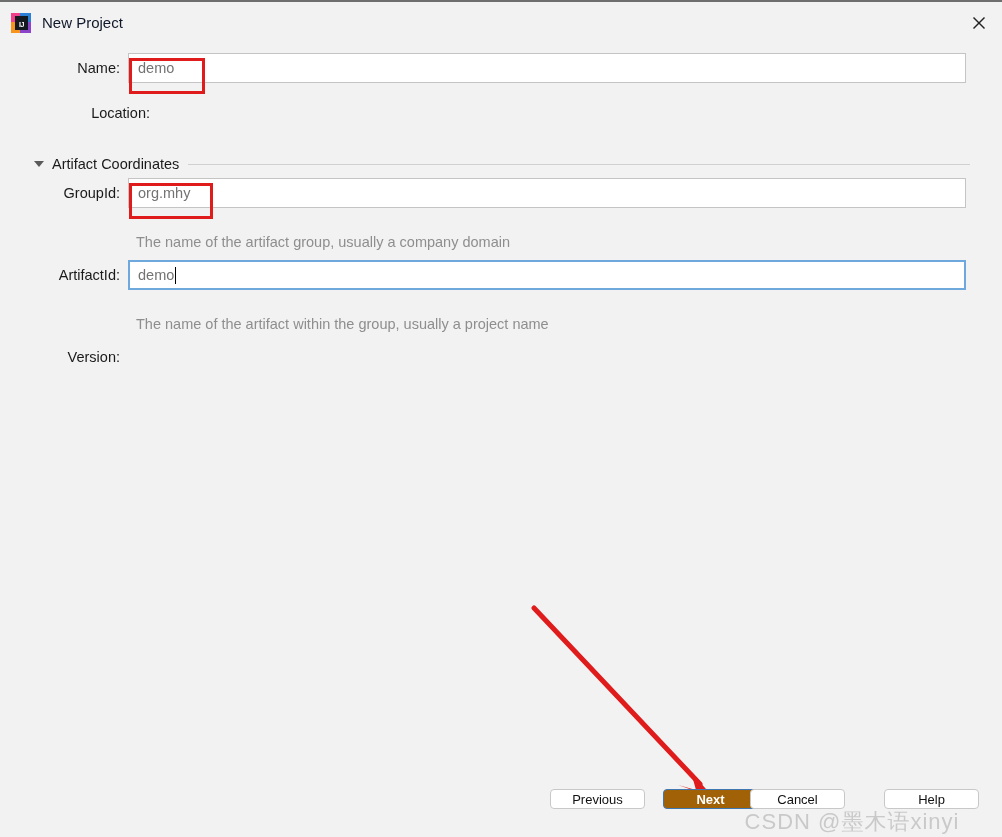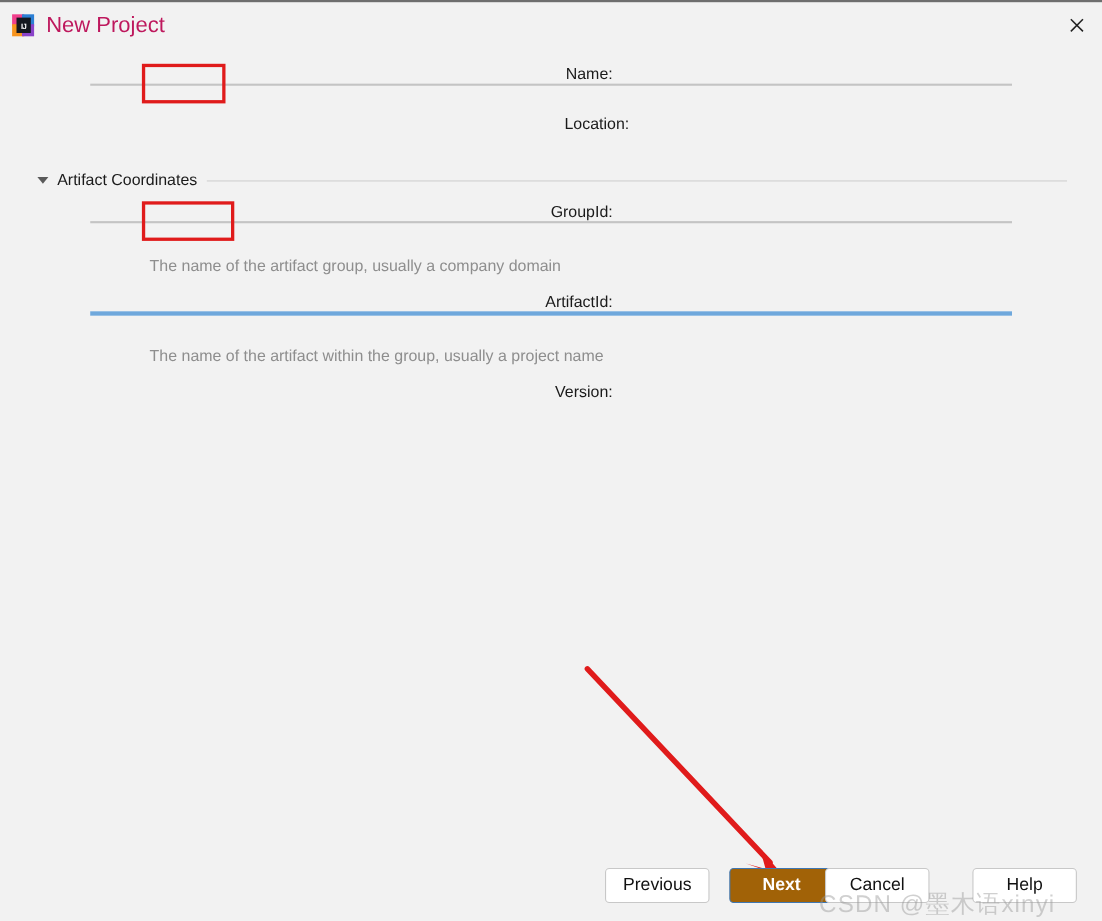--- a/index.html
+++ b/index.html
@@ -62,22 +62,22 @@
   #app-icon .plate span {
     color: #ffffff;
     font-size: 7px;
     font-weight: bold;
     letter-spacing: -0.5px;
     line-height: 8px;
     font-family: "Liberation Sans", sans-serif;
   }
   #window-title {
     margin-left: 11px;
-    font-size: 20px;
-    color: #be185d;
+    font-size: 15px;
+    color: #0f172a;
     line-height: 38px;
     white-space: nowrap;
   }
   #close-button {
     position: absolute;
     right: 0;
     top: 0;
     width: 46px;
     height: 38px;
     display: flex;
@@ -96,21 +96,20 @@
     height: 740px;
   }
 
   .row {
     position: absolute;
     left: 0;
     width: 1002px;
     height: 16px;
     display: flex;
     align-items: center;
-    flex-direction: column;
   }
   .lbl {
     width: 128px;
     text-align: right;
     padding-right: 8px;
     font-size: 14.5px;
     color: #1a1a1a;
     flex: none;
     white-space: nowrap;
   }
@@ -211,26 +210,26 @@
   #buttonbar {
     position: absolute;
     left: 0;
     bottom: 0;
     width: 1002px;
     height: 56px;
   }
   .btn {
     position: absolute;
     top: 8px;
-    height: 32px;
+    height: 20px;
     border-radius: 4px;
     display: flex;
     align-items: center;
     justify-content: center;
-    font-size: 16px;
+    font-size: 13px;
     cursor: default;
     white-space: nowrap;
   }
   .btn.normal {
     background: #ffffff;
     border: 1px solid #c8c8c8;
     color: #111111;
   }
   .btn.primary {
     background: #a16207;

